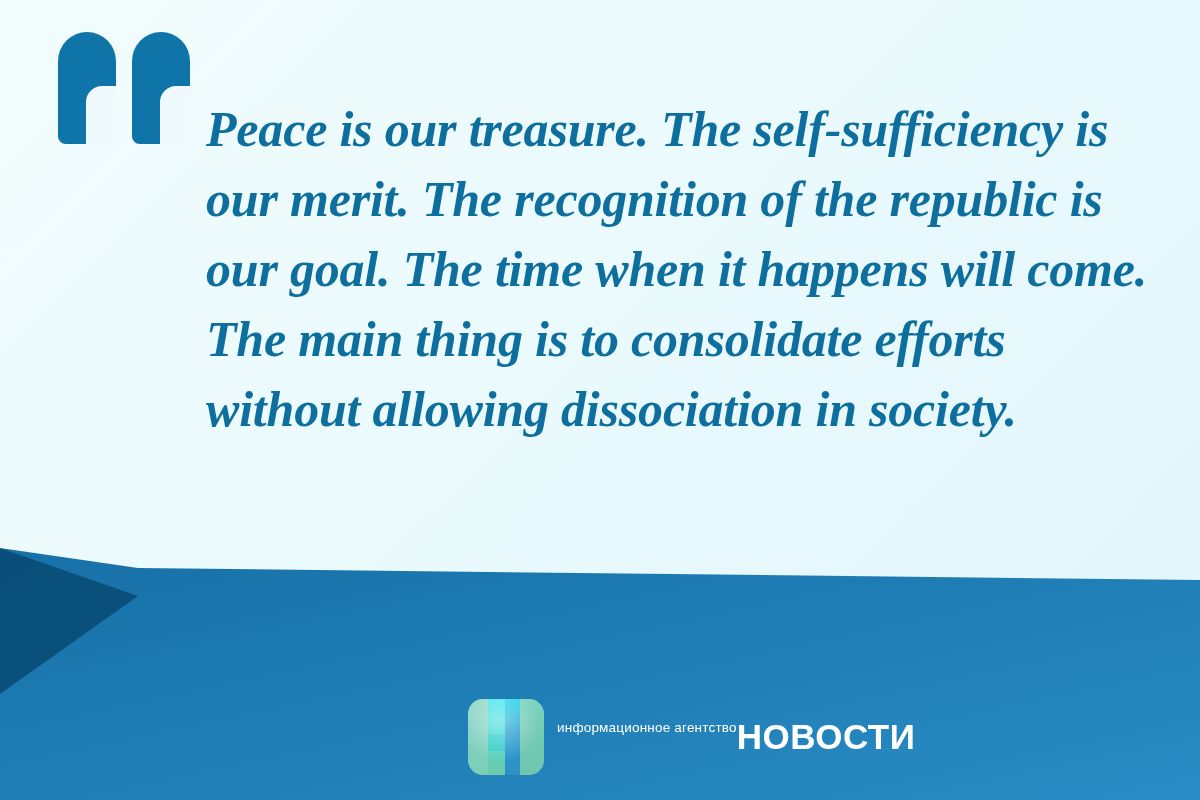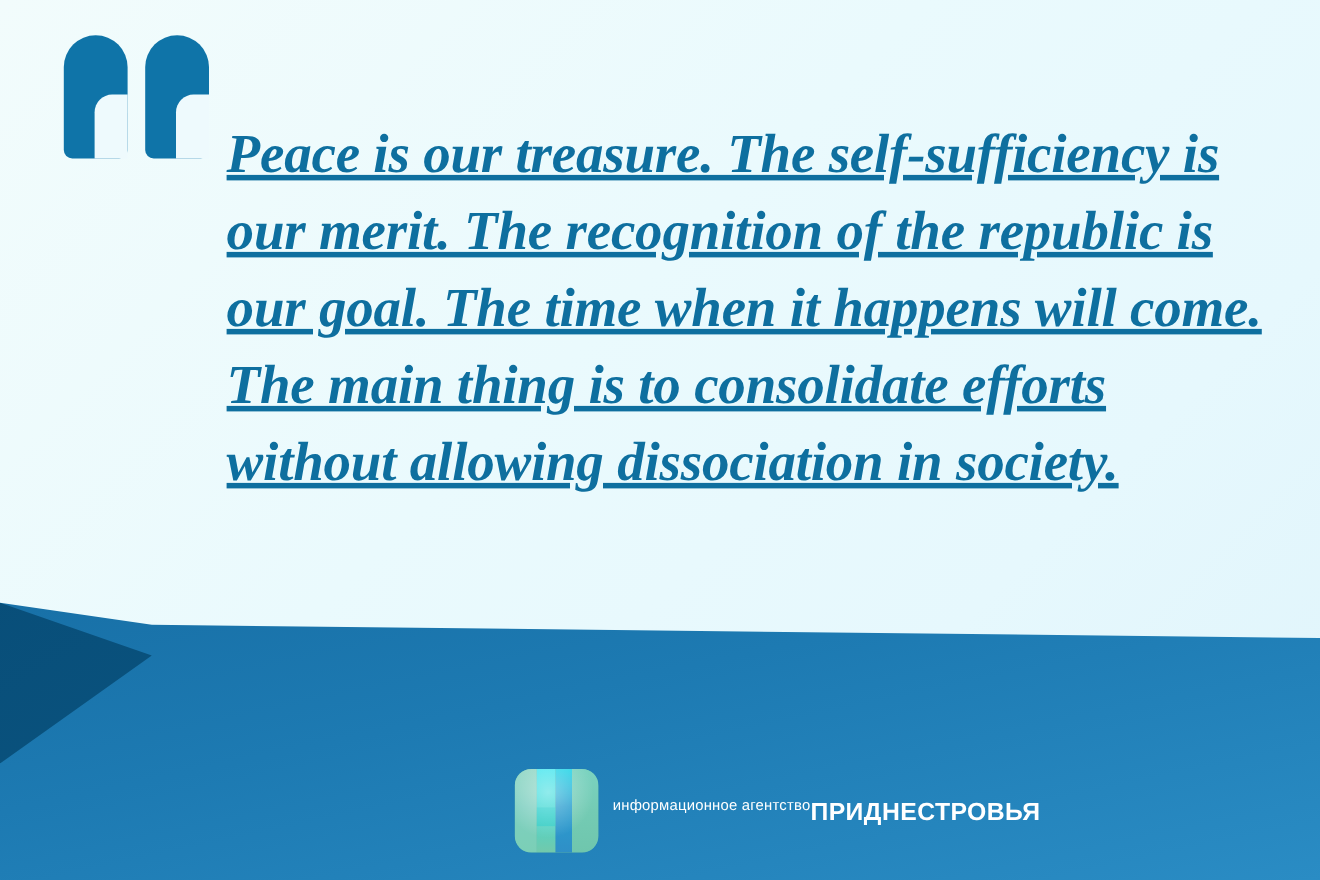--- a/index.html
+++ b/index.html
@@ -74,30 +74,29 @@
     width: 30px;
     height: 58px;
     background: #eefafd;
     border-top-left-radius: 16px;
   }
 
   
   .quote-text {
     position: absolute;
     left: 206px;
-    top: 104px;
+    top: 94px;
     width: 960px;
     color: #0e6f9f;
     font-family: "Liberation Serif", "DejaVu Serif", serif;
     font-style: italic;
     font-weight: 700;
     font-size: 50px;
     line-height: 70px;
     letter-spacing: -0.2px;
-    text-decoration: underline;
   }
 
   
   .attribution {
     position: absolute;
     left: 206px;
     top: 598px;
     width: 900px;
   }
   .attr-author {
@@ -220,17 +219,17 @@
     <div class="logo-mark">
       <div class="band lb1"></div>
       <div class="band lb2"></div>
       <div class="band lb3"></div>
       <div class="band lb4"></div>
       <div class="split"></div>
       <div class="gloss"></div>
     </div>
     <div class="logo-words">
       <div class="logo-tag">информационное агентство</div>
-      <div class="logo-sub">ПРИДНЕСТРОВЬЯ</div>
+      <div class="logo-name">НОВОСТИ</div>
     </div>
   </div>
 
 </div>
 
 </body></html>

